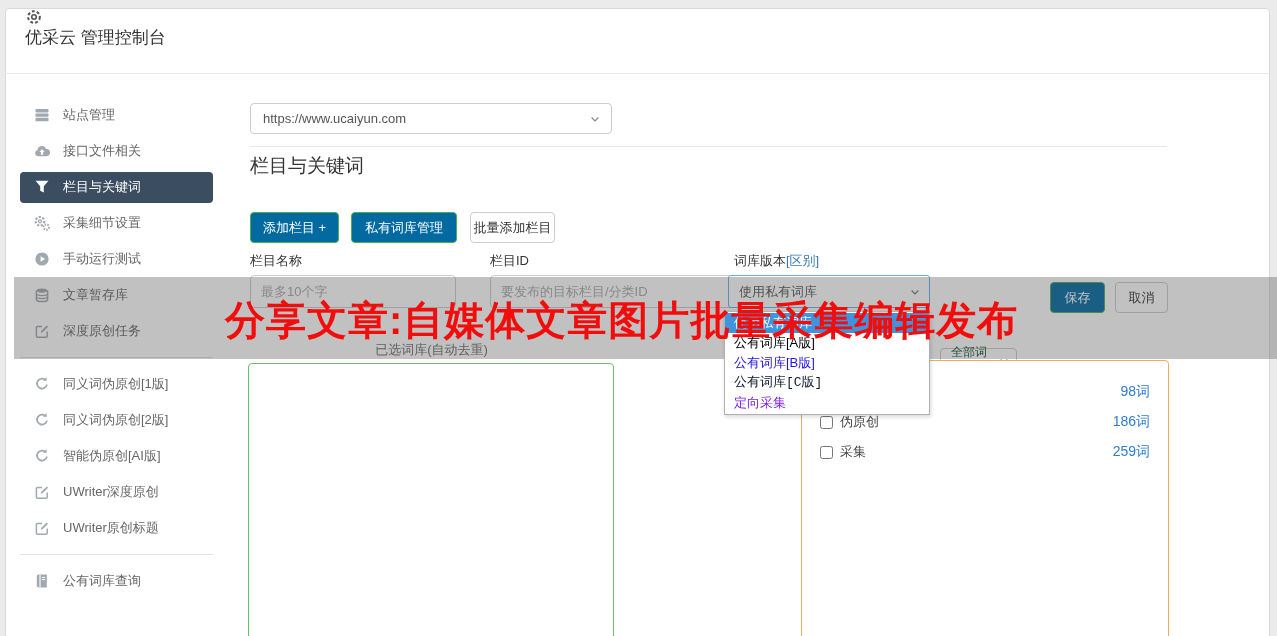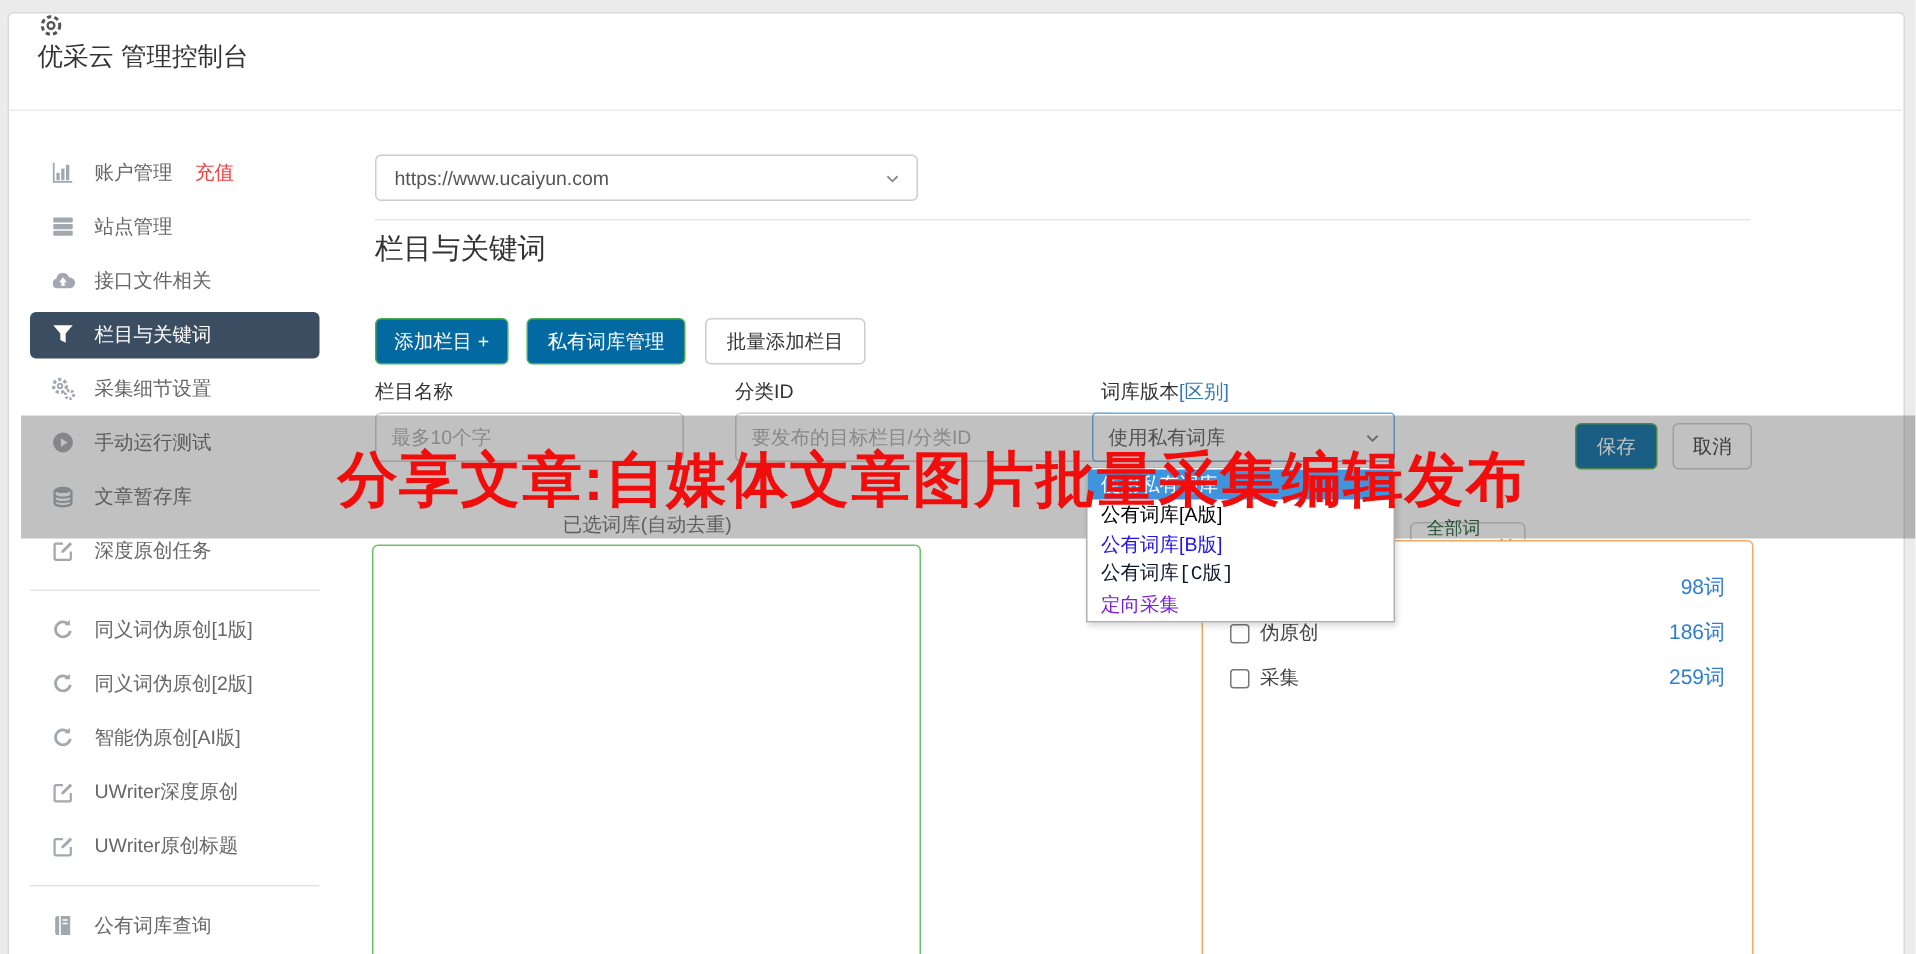--- a/index.html
+++ b/index.html
@@ -81,32 +81,20 @@
         <circle cx="8" cy="8" r="2" fill="none" stroke="currentColor" stroke-width="1.4"></circle>
       </svg>
     </span>
   <span class="ttl">优采云 管理控制台</span>
 </div>
 
 <ul class="abs side">
   <li class="item">
     <span class="icon">
         <svg viewBox="0 0 16 16">
-          <path d="M1.8 1.5v12.7h12.4" stroke="currentColor" stroke-width="1.2" fill="none"></path>
-          <rect x="3.6" y="8.2" width="2.2" height="5" fill="currentColor"></rect>
-          <rect x="6.8" y="5.4" width="2.2" height="7.8" fill="currentColor"></rect>
-          <rect x="10" y="2.8" width="2.2" height="10.4" fill="currentColor"></rect>
-        </svg>
-      </span>
-    <span class="lbl">账户管理</span>
-    <span class="badge">充值</span>
-  </li>
-  <li class="item">
-    <span class="icon">
-        <svg viewBox="0 0 16 16">
           <rect x="1.5" y="2" width="13" height="3.4" rx="0.8" fill="currentColor"></rect>
           <rect x="1.5" y="6.4" width="13" height="3.4" rx="0.8" fill="currentColor"></rect>
           <rect x="1.5" y="10.8" width="13" height="3.4" rx="0.8" fill="currentColor"></rect>
         </svg>
       </span>
     <span class="lbl">站点管理</span>
   </li>
   <li class="item">
     <span class="icon">
         <svg viewBox="0 0 16 16">
@@ -231,24 +219,24 @@
       <svg viewBox="0 0 16 16">
         <path d="M3.5 6l4.5 4.5L12.5 6" fill="none" stroke="currentColor" stroke-width="1.6"></path>
       </svg>
     </span>
 </div>
 <div class="abs hr1"></div>
 <div class="abs sec-title">栏目与关键词</div>
 
 <div class="abs btn btn-green" style="left:250px;top:212px;width:89px;">添加栏目 +</div>
 <div class="abs btn btn-green" style="left:351px;top:212px;width:106px;">私有词库管理</div>
-<div class="abs btn btn-white" style="left:470px;top:212px;width:107px;">批量添加栏目</div>
+<div class="abs btn btn-white" style="left:470px;top:212px;width:85px;">批量添加栏目</div>
 
 <div class="abs flabel" style="left:250px;">栏目名称</div>
-<div class="abs flabel" style="left:490px;">分类ID</div>
+<div class="abs flabel" style="left:490px;">栏目ID</div>
 <div class="abs flabel" style="left:734px;">
   <span>词库版本</span><span class="flink">[区别]</span>
 </div>
 
 <input class="abs tinput" style="left: 250px; width: 206px;" placeholder="最多10个字">
 <input class="abs tinput" style="left: 490px; width: 254px;" placeholder="要发布的目标栏目/分类ID">
 <div class="abs sel-focus">
   <span>使用私有词库</span>
   <span class="chev icon">
       <svg viewBox="0 0 16 16">

